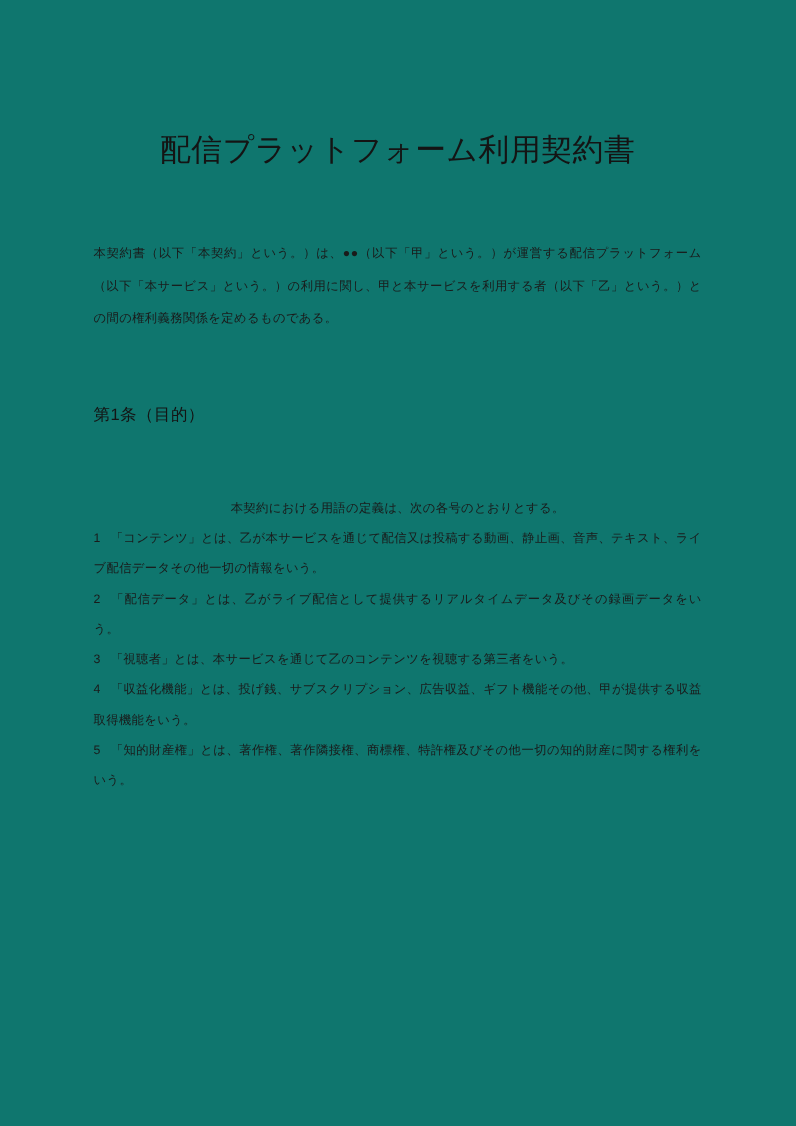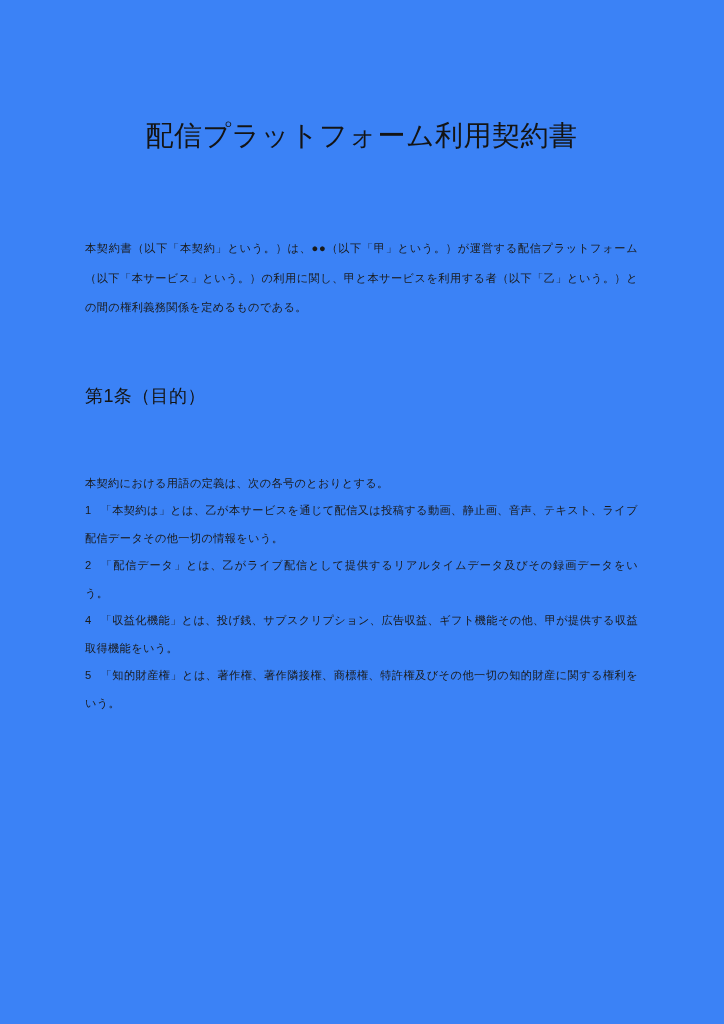--- a/index.html
+++ b/index.html
@@ -9,21 +9,21 @@
   }
   body {
     font-family: "Liberation Sans", "DejaVu Sans", sans-serif;
     color: #1a1a1a;
     -webkit-font-smoothing: antialiased;
   }
   .page {
     position: relative;
     width: 724px;
     height: 1024px;
-    background: #3b82f6;
+    background: #0f766e;
     margin: 0 auto;
     overflow: hidden;
     box-sizing: border-box;
   }
   .content {
     position: absolute;
     left: 85px;
     top: 0;
     width: 553px;
   }
@@ -46,37 +46,38 @@
     font-size: 11.2px;
     line-height: 29.5px;
     letter-spacing: 0.35px;
     text-align: justify;
     text-justify: inter-character;
     margin: 0;
     color: #1a1a1a;
   }
 
   .intro {
-    margin-top: 81px;
+    margin-top: 64px;
   }
 
   
   .section {
     margin-top: 62px;
   }
   .section-heading {
-    font-size: 18px;
+    font-size: 15px;
     font-weight: 400;
     line-height: 1.3;
     letter-spacing: 0.4px;
     margin: 0;
     color: #141414;
   }
   .section-body {
     margin-top: 26px;
+    text-align: center;
   }
 
   
   .deflist {
     list-style: none;
     margin: 0;
     padding: 0;
   }
   .deflist li {
     font-size: 11.2px;
@@ -109,24 +110,27 @@
     <p class="para intro">本契約書（以下「本契約」という。）は、●●（以下「甲」という。）が運営する配信プラットフォーム（以下「本サービス」という。）の利用に関し、甲と本サービスを利用する者（以下「乙」という。）との間の権利義務関係を定めるものである。</p>
 
     <div class="section">
       <h2 class="section-heading">第1条（目的）</h2>
     </div>
 
     <div class="section">
       <p class="lead-line section-body">本契約における用語の定義は、次の各号のとおりとする。</p>
       <ol class="deflist">
         <li>
-          <span class="defnum">1</span><span>「本契約は」とは、乙が本サービスを通じて配信又は投稿する動画、静止画、音声、テキスト、ライブ配信データその他一切の情報をいう。</span>
+          <span class="defnum">1</span><span>「コンテンツ」とは、乙が本サービスを通じて配信又は投稿する動画、静止画、音声、テキスト、ライブ配信データその他一切の情報をいう。</span>
         </li>
         <li>
           <span class="defnum">2</span><span>「配信データ」とは、乙がライブ配信として提供するリアルタイムデータ及びその録画データをいう。</span>
+        </li>
+        <li>
+          <span class="defnum">3</span><span>「視聴者」とは、本サービスを通じて乙のコンテンツを視聴する第三者をいう。</span>
         </li>
         <li>
           <span class="defnum">4</span><span>「収益化機能」とは、投げ銭、サブスクリプション、広告収益、ギフト機能その他、甲が提供する収益取得機能をいう。</span>
         </li>
         <li>
           <span class="defnum">5</span><span>「知的財産権」とは、著作権、著作隣接権、商標権、特許権及びその他一切の知的財産に関する権利をいう。</span>
         </li>
       </ol>
     </div>
 

